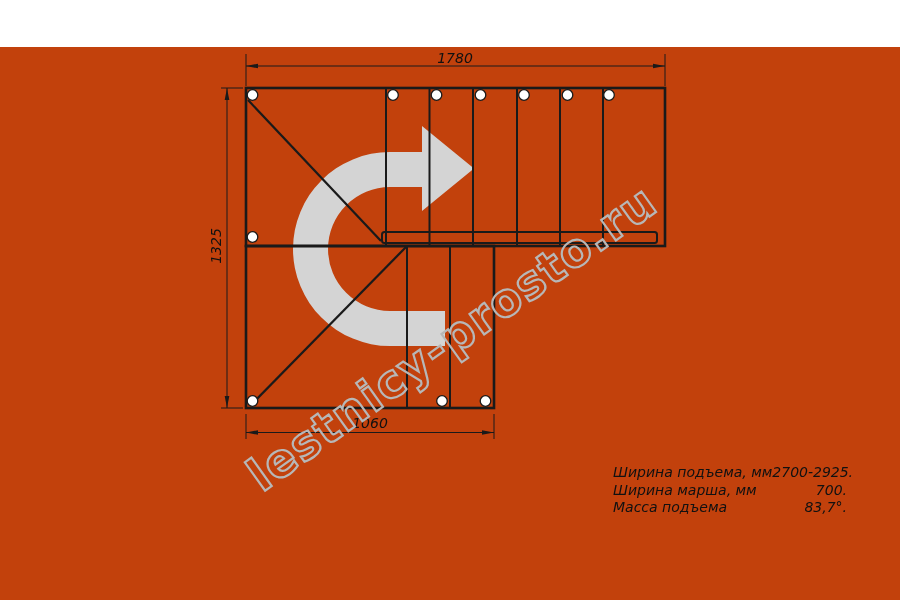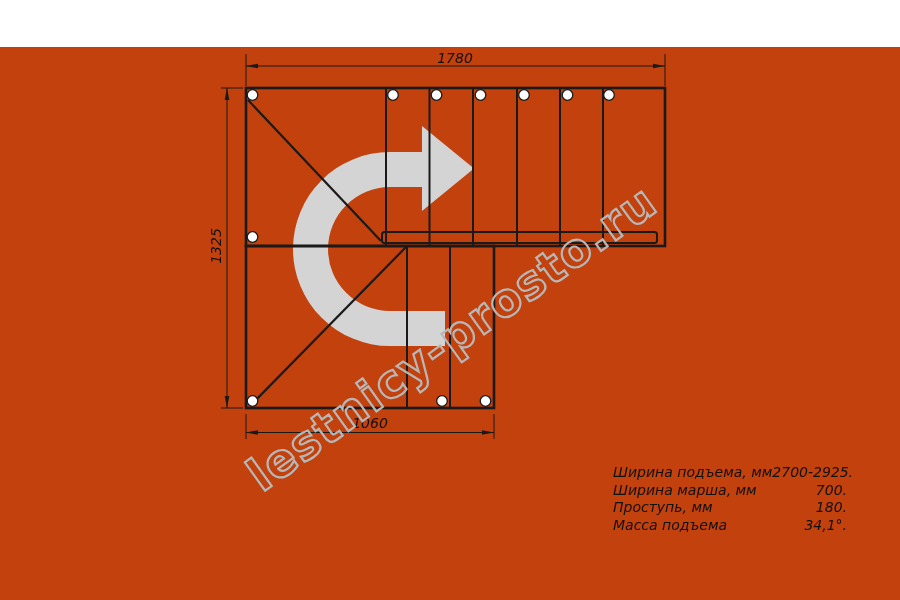--- a/index.html
+++ b/index.html
@@ -139,22 +139,18 @@
   <div class="specs">
     <div class="spec-row">
       <span class="spec-label">Ширина подъема, мм</span>
       <span class="spec-value">2700-2925.</span>
     </div>
     <div class="spec-row">
       <span class="spec-label">Ширина марша, мм</span>
       <span class="spec-value">700.</span>
     </div>
     <div class="spec-row">
-      <span class="spec-label">Проступь, мм</span>
-      <span class="spec-value">180.</span>
-    </div>
-    <div class="spec-row">
       <span class="spec-label">Масса подъема</span>
-      <span class="spec-value">34,1°.</span>
+      <span class="spec-value">83,7°.</span>
     </div>
   </div>
 
 </div>
 
 </body></html>

